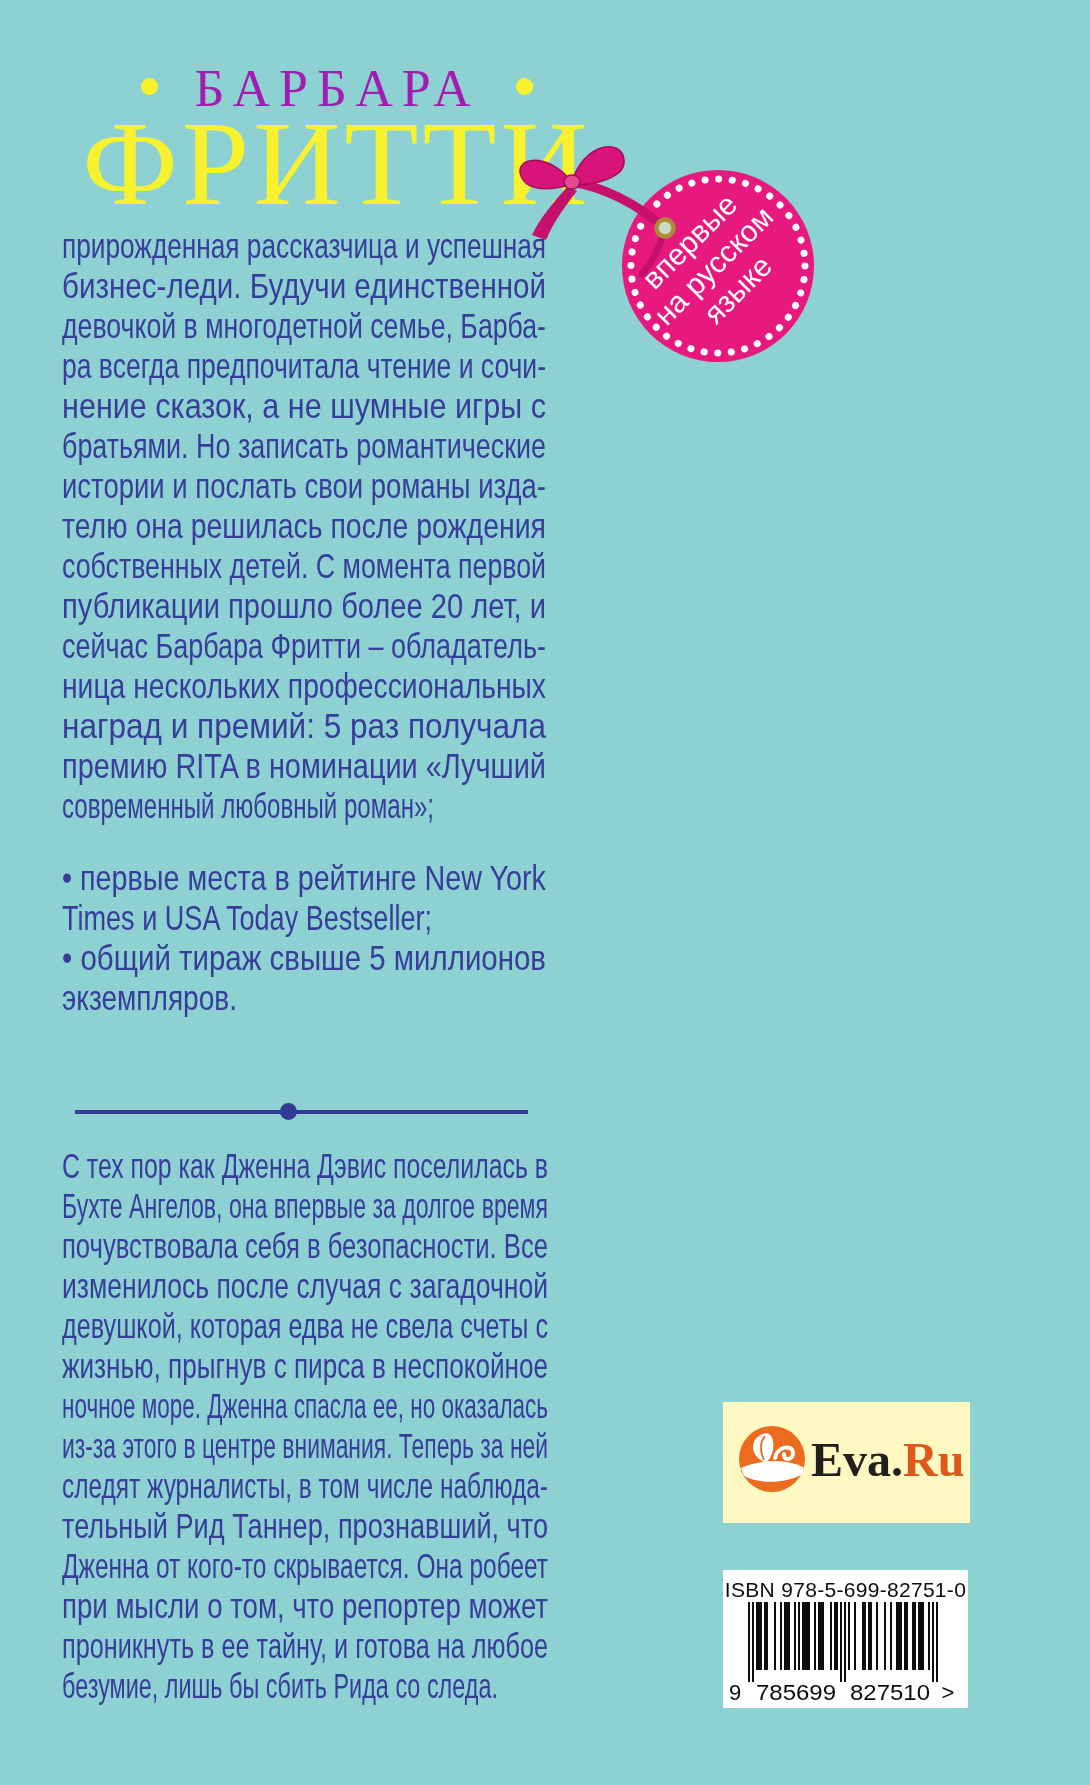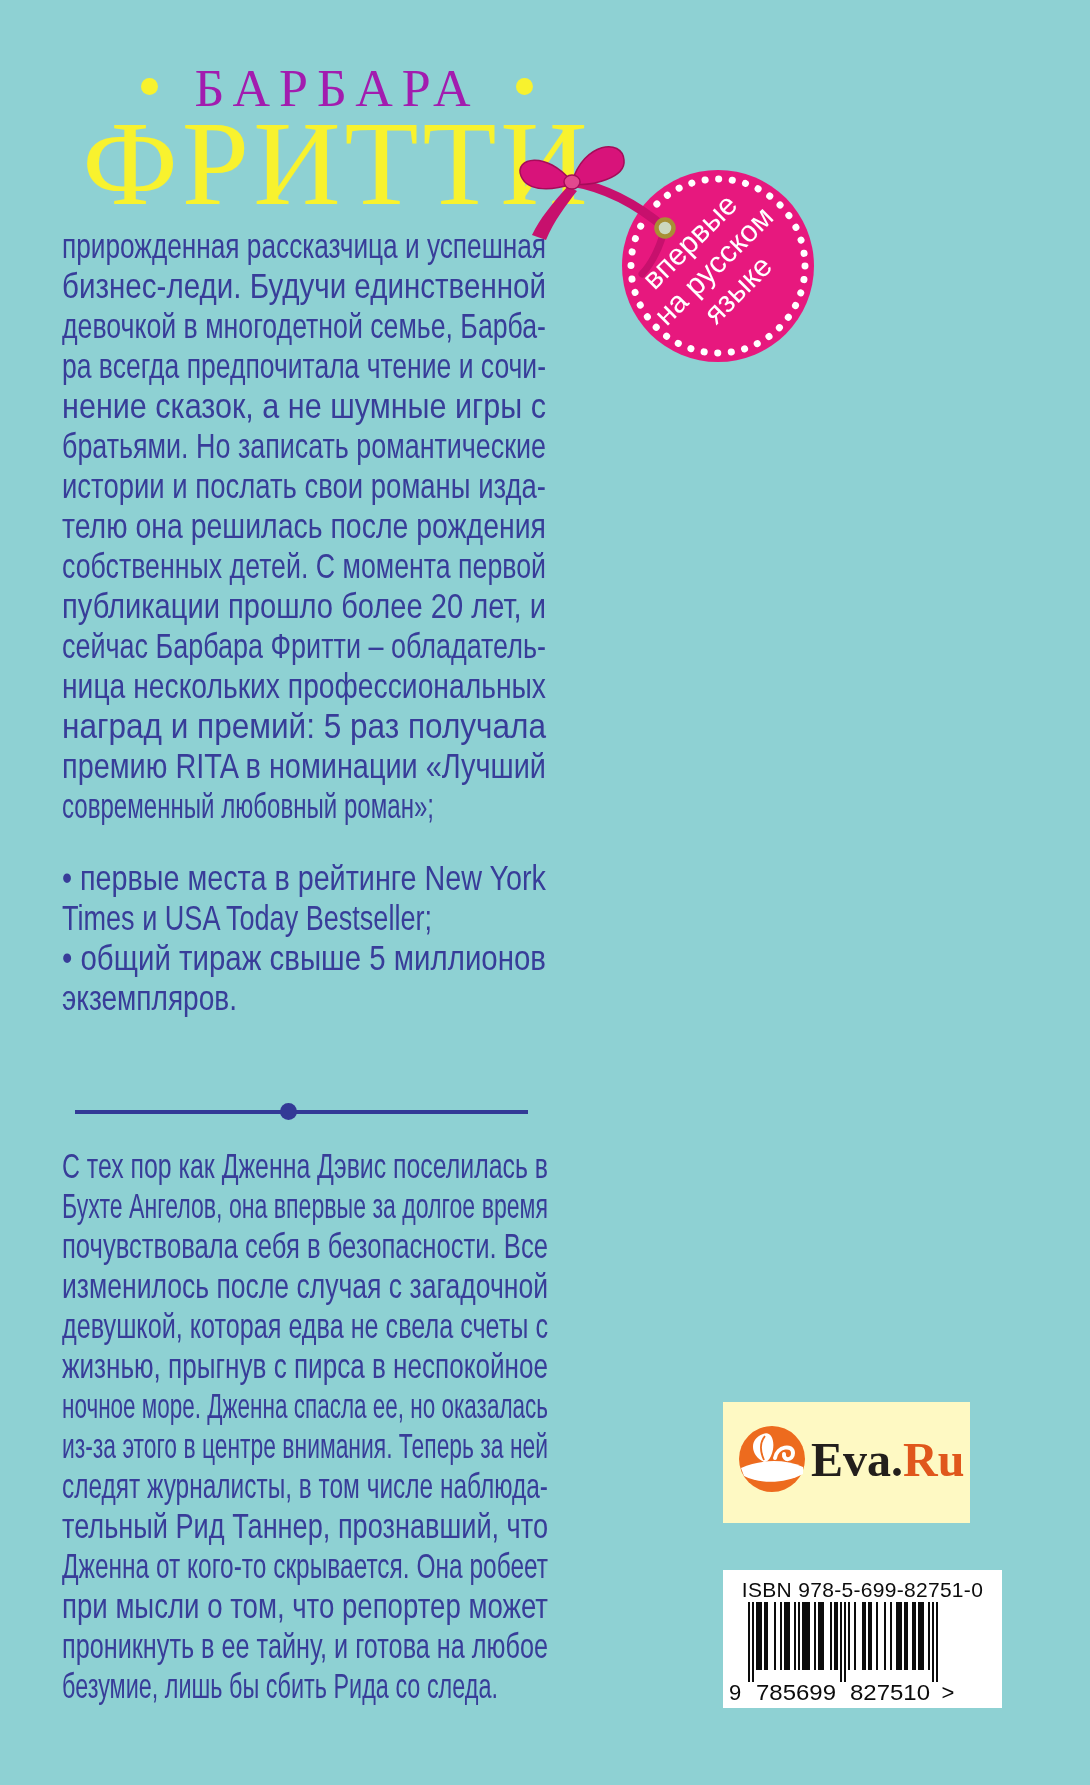--- a/index.html
+++ b/index.html
@@ -67,21 +67,21 @@
   .eva-name{
     position:absolute;left:88px;top:32px;
     font-family:"Liberation Serif", serif;
     font-weight:bold;font-size:48px;line-height:52px;
     white-space:nowrap;
   }
   .eva-dark{color:#231f1c;}
   .eva-accent{color:#e0571c;}
   
   .isbn-box{
-    position:absolute;left:723px;top:1570px;width:279px;height:138px;
+    position:absolute;left:723px;top:1570px;width:245px;height:138px;
     background:#ffffff;z-index:1;
   }
   .isbn-label{
     position:absolute;left:0;top:8px;width:100%;
     text-align:center;
     font-family:"Liberation Sans", sans-serif;
     font-size:21px;color:#0c0c0c;letter-spacing:0.3px;
   }
   #ean-svg{position:absolute;left:0;top:32px;overflow:visible;}
   #ean-svg text{

